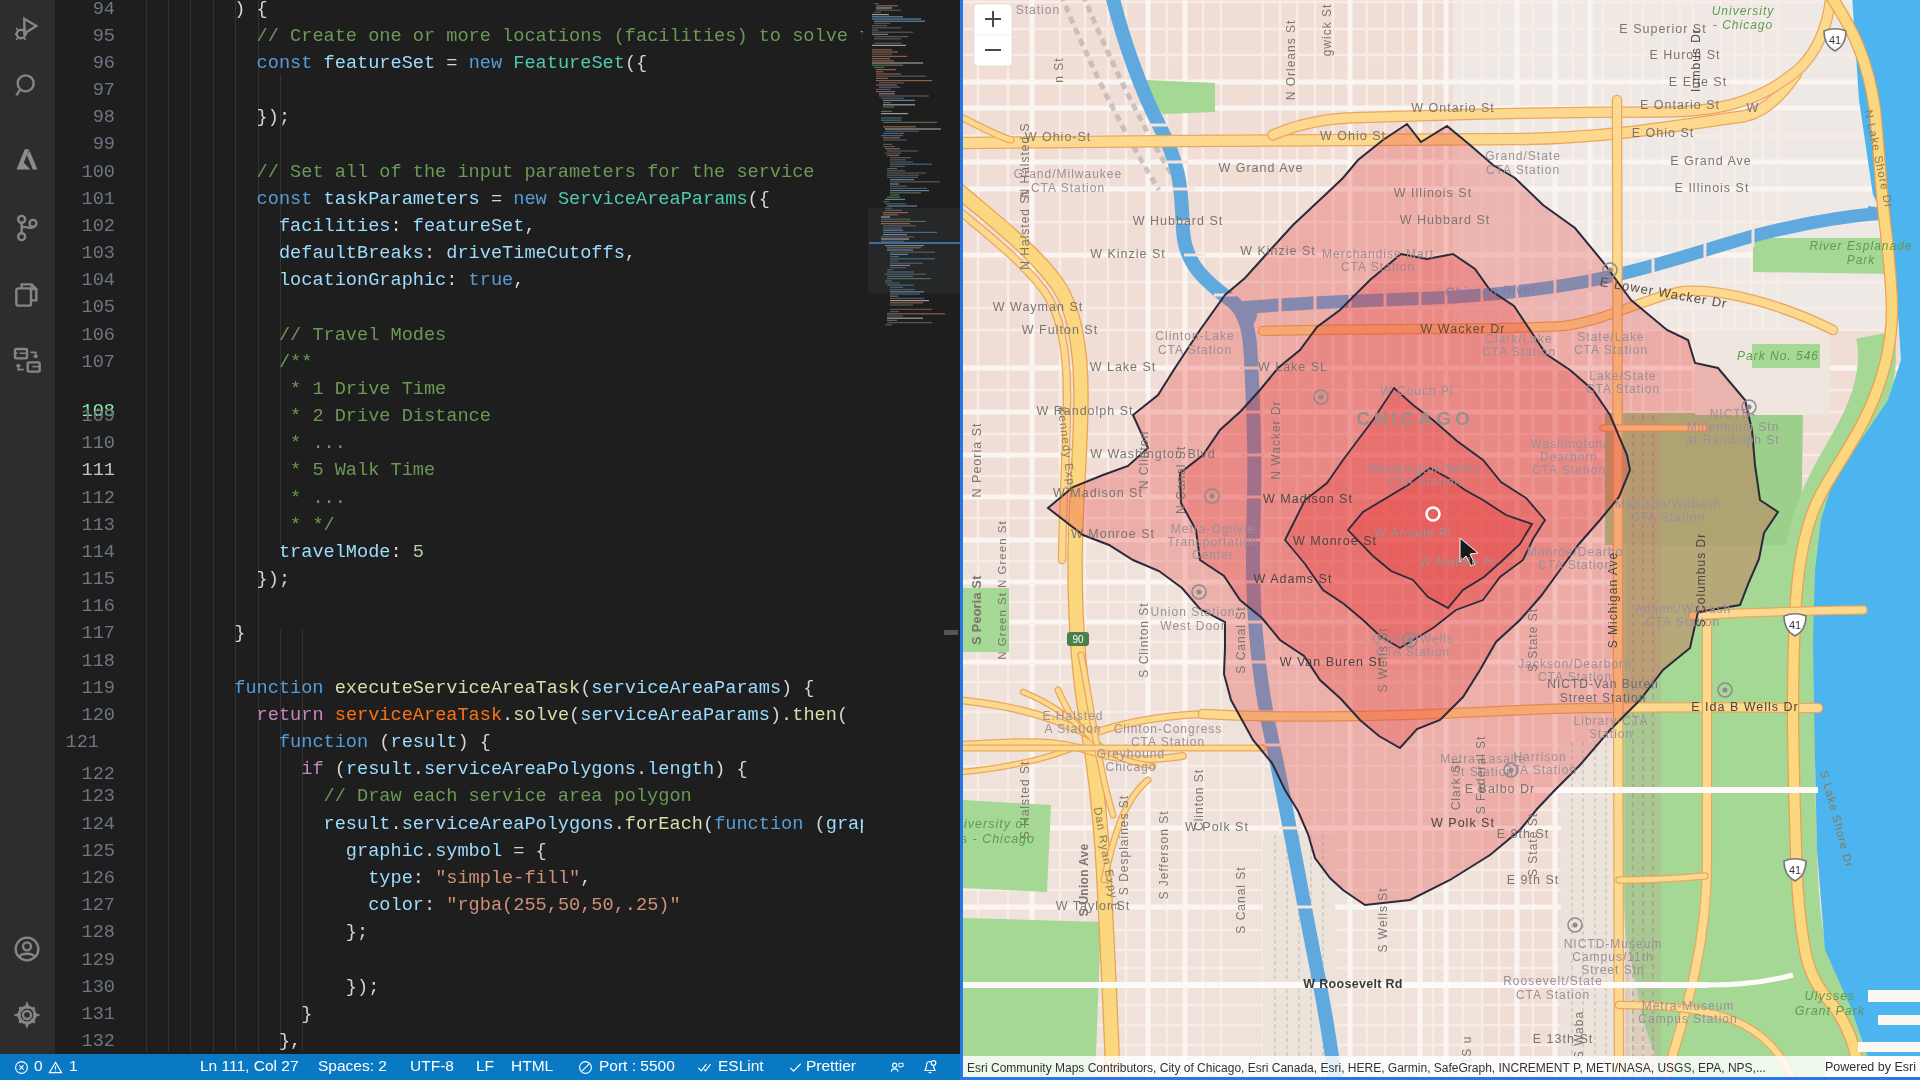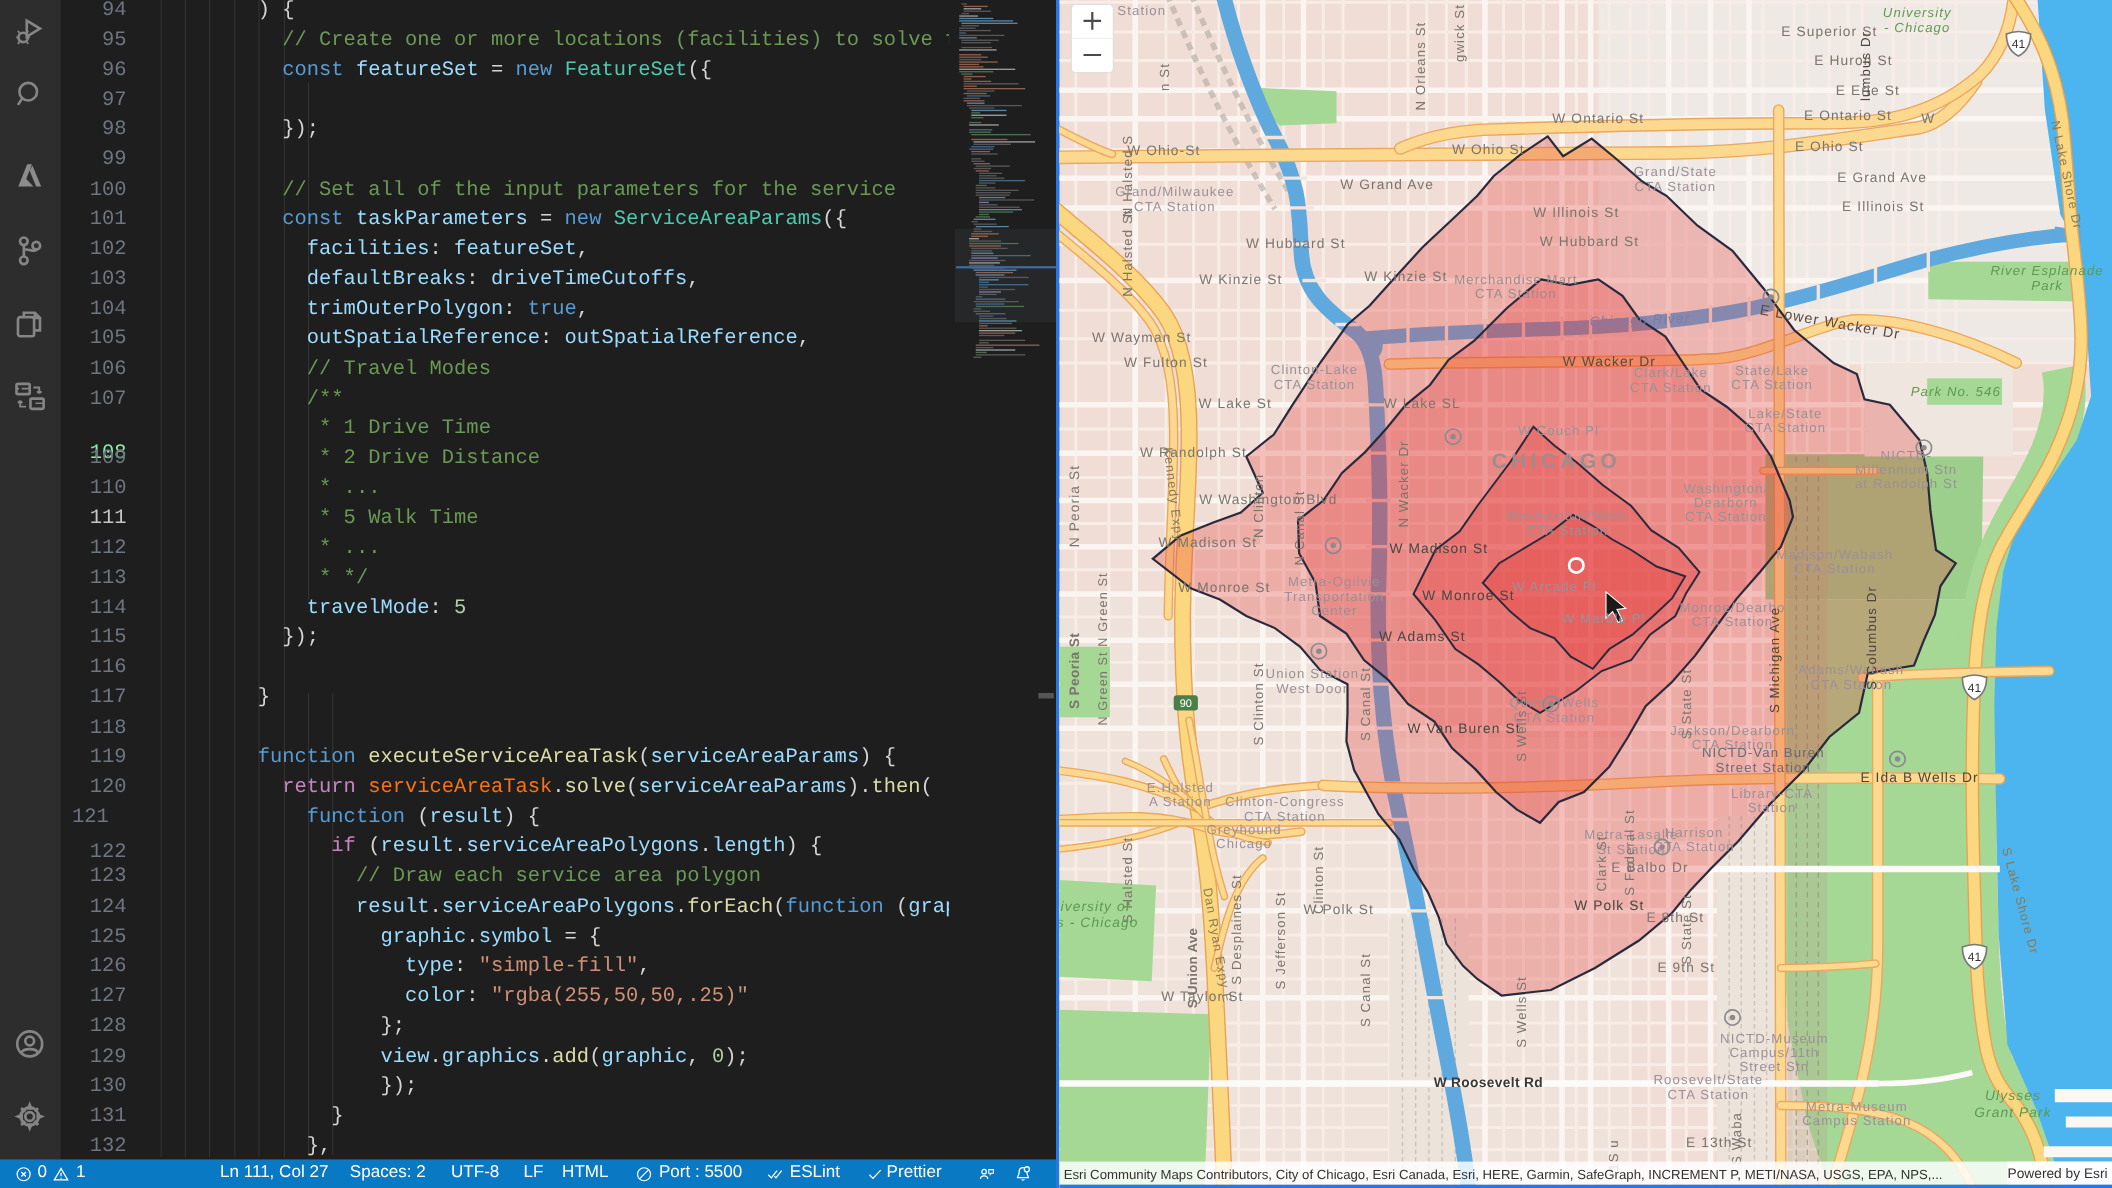--- a/index.html
+++ b/index.html
@@ -61,22 +61,21 @@
     <div style="position:absolute;left:90px;top:0;width:718px;height:1054px;overflow:hidden;font:18.6px 'Liberation Mono',monospace;line-height:27.17px;color:#D4D4D4">
         <div style="position:absolute;top:-4.5px;left:0;white-space:pre">        ) {</div>
 <div style="position:absolute;top:22.7px;left:0;white-space:pre">          <i style="color:#6A9955">// Create one or more locations (facilities) to solve for</i></div>
 <div style="position:absolute;top:49.8px;left:0;white-space:pre">          <i style="color:#569CD6">const</i> <i style="color:#9CDCFE">featureSet</i> = <i style="color:#569CD6">new</i> <i style="color:#4EC9B0">FeatureSet</i>({</div>
 <div style="position:absolute;top:104.2px;left:0;white-space:pre">          });</div>
 <div style="position:absolute;top:131.4px;left:0;white-space:pre"></div>
 <div style="position:absolute;top:158.5px;left:0;white-space:pre">          <i style="color:#6A9955">// Set all of the input parameters for the service</i></div>
 <div style="position:absolute;top:185.7px;left:0;white-space:pre">          <i style="color:#569CD6">const</i> <i style="color:#9CDCFE">taskParameters</i> = <i style="color:#569CD6">new</i> <i style="color:#4EC9B0">ServiceAreaParams</i>({</div>
 <div style="position:absolute;top:212.9px;left:0;white-space:pre">            <i style="color:#9CDCFE">facilities</i>: <i style="color:#9CDCFE">featureSet</i>,</div>
 <div style="position:absolute;top:240.0px;left:0;white-space:pre">            <i style="color:#9CDCFE">defaultBreaks</i>: <i style="color:#9CDCFE">driveTimeCutoffs</i>,</div>
-<div style="position:absolute;top:267.2px;left:0;white-space:pre">            <i style="color:#9CDCFE">trimOuterPolygon</i>: <i style="color:#569CD6">true</i>,</div>
-<div style="position:absolute;top:294.4px;left:0;white-space:pre">            <i style="color:#9CDCFE">outSpatialReference</i>: <i style="color:#9CDCFE">outSpatialReference</i>,</div>
+<div style="position:absolute;top:267.2px;left:0;white-space:pre">            <i style="color:#9CDCFE">locationGraphic</i>: <i style="color:#569CD6">true</i>,</div>
 <div style="position:absolute;top:321.5px;left:0;white-space:pre">            <i style="color:#6A9955">// Travel Modes</i></div>
 <div style="position:absolute;top:348.7px;left:0;white-space:pre">            <i style="color:#6A9955">/**</i></div>
 <div style="position:absolute;top:375.9px;left:0;white-space:pre">             <i style="color:#6A9955">* 1 Drive Time</i></div>
 <div style="position:absolute;top:403.1px;left:0;white-space:pre">             <i style="color:#6A9955">* 2 Drive Distance</i></div>
 <div style="position:absolute;top:430.2px;left:0;white-space:pre">             <i style="color:#6A9955">* ...</i></div>
 <div style="position:absolute;top:457.4px;left:0;white-space:pre">             <i style="color:#6A9955">* 5 Walk Time</i></div>
 <div style="position:absolute;top:484.6px;left:0;white-space:pre">             <i style="color:#6A9955">* ...</i></div>
 <div style="position:absolute;top:511.7px;left:0;white-space:pre">             <i style="color:#6A9955">* */</i></div>
 <div style="position:absolute;top:538.9px;left:0;white-space:pre">            <i style="color:#9CDCFE">travelMode</i>: <i style="color:#B5CEA8">5</i></div>
 <div style="position:absolute;top:566.1px;left:0;white-space:pre">          });</div>
@@ -85,21 +84,20 @@
 <div style="position:absolute;top:674.8px;left:0;white-space:pre">        <i style="color:#569CD6">function</i> <i style="color:#DCDCAA">executeServiceAreaTask</i>(<i style="color:#9CDCFE">serviceAreaParams</i>) {</div>
 <div style="position:absolute;top:701.9px;left:0;white-space:pre">          <i style="color:#C586C0">return</i> <i style="color:#f97316">serviceAreaTask</i>.<i style="color:#DCDCAA">solve</i>(<i style="color:#9CDCFE">serviceAreaParams</i>).<i style="color:#DCDCAA">then</i>(</div>
 <div style="position:absolute;top:729.1px;left:0;white-space:pre">            <i style="color:#569CD6">function</i> (<i style="color:#9CDCFE">result</i>) {</div>
 <div style="position:absolute;top:756.3px;left:0;white-space:pre">              <i style="color:#C586C0">if</i> (<i style="color:#9CDCFE">result</i>.<i style="color:#9CDCFE">serviceAreaPolygons</i>.<i style="color:#9CDCFE">length</i>) {</div>
 <div style="position:absolute;top:783.4px;left:0;white-space:pre">                <i style="color:#6A9955">// Draw each service area polygon</i></div>
 <div style="position:absolute;top:810.6px;left:0;white-space:pre">                <i style="color:#9CDCFE">result</i>.<i style="color:#9CDCFE">serviceAreaPolygons</i>.<i style="color:#DCDCAA">forEach</i>(<i style="color:#569CD6">function</i> (<i style="color:#9CDCFE">graphic</i>) {</div>
 <div style="position:absolute;top:837.8px;left:0;white-space:pre">                  <i style="color:#9CDCFE">graphic</i>.<i style="color:#9CDCFE">symbol</i> = {</div>
 <div style="position:absolute;top:864.9px;left:0;white-space:pre">                    <i style="color:#9CDCFE">type</i>: <i style="color:#CE9178">"simple-fill"</i>,</div>
 <div style="position:absolute;top:892.1px;left:0;white-space:pre">                    <i style="color:#9CDCFE">color</i>: <i style="color:#CE9178">"rgba(255,50,50,.25)"</i></div>
 <div style="position:absolute;top:919.3px;left:0;white-space:pre">                  };</div>
-<div style="position:absolute;top:946.5px;left:0;white-space:pre">                  <i style="color:#9CDCFE">view</i>.<i style="color:#9CDCFE">graphics</i>.<i style="color:#DCDCAA">add</i>(<i style="color:#9CDCFE">graphic</i>, <i style="color:#B5CEA8">0</i>);</div>
 <div style="position:absolute;top:973.6px;left:0;white-space:pre">                  });</div>
 <div style="position:absolute;top:1000.8px;left:0;white-space:pre">              }</div>
 <div style="position:absolute;top:1028.0px;left:0;white-space:pre">            },</div>
       </div>
   </div>
   <svg width="963" height="1080" style="position:absolute;left:0;top:0" viewBox="0 0 963 1080">
 <rect x="863" y="0" width="97" height="1080" fill="#1e1e1e"></rect>
 <rect x="868" y="208" width="92" height="85" fill="#2a2d2e" opacity="0.6"></rect>
 <rect x="874" y="3.0" width="5" height="1.2" fill="#6b6b6b" opacity="0.75"></rect>
       <rect x="876" y="5.2" width="22" height="1.2" fill="#b5765a" opacity="0.75"></rect>

